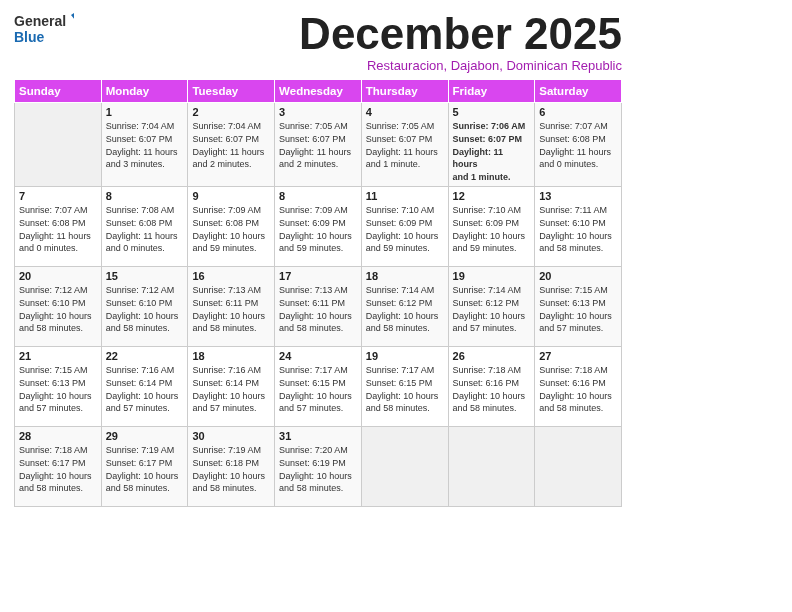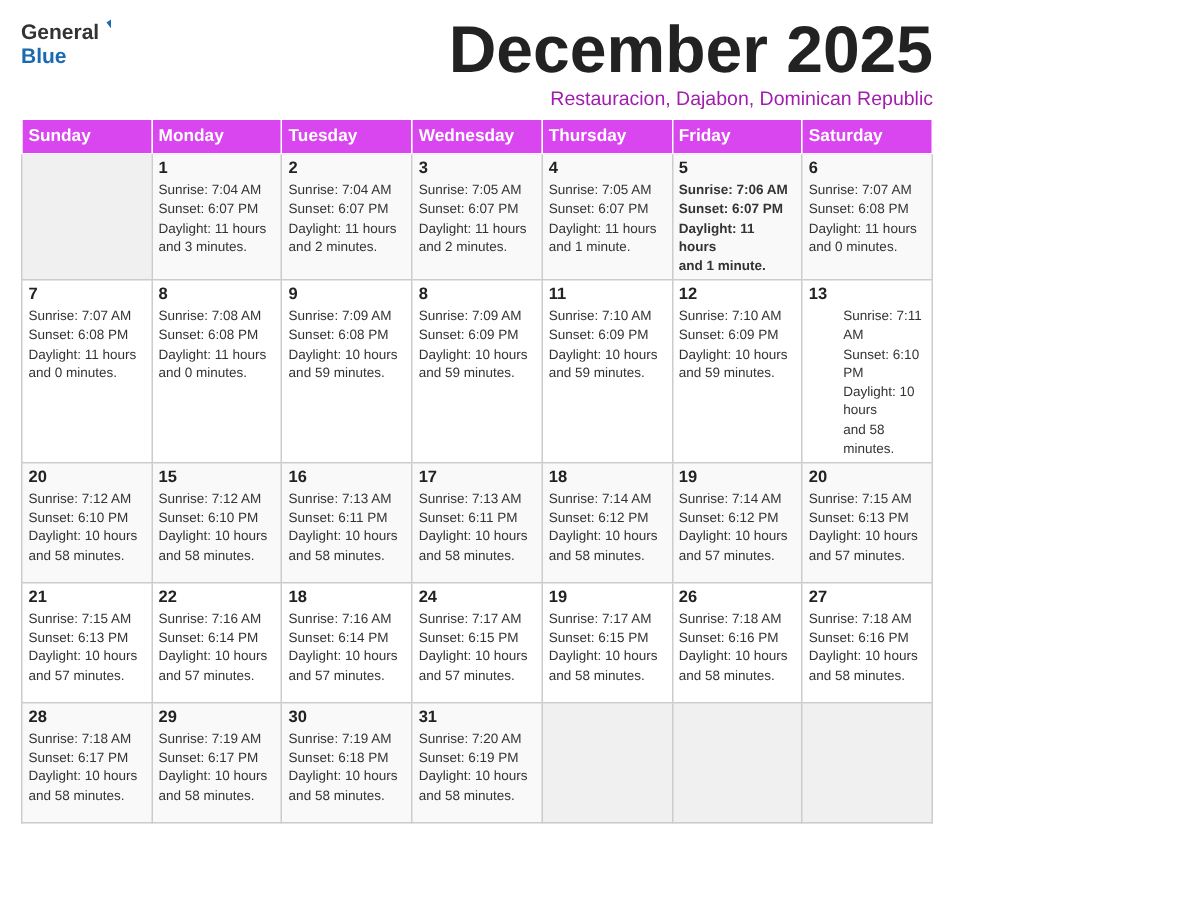--- a/index.html
+++ b/index.html
@@ -197,21 +197,21 @@
           </td>
           <td>
             <span class="day-num">12</span>
             <div class="cell-content" style="white-space: pre-line;">Sunrise: 7:10 AM
 Sunset: 6:09 PM
 Daylight: 10 hours
 and 59 minutes.</div>
           </td>
           <td>
             <span class="day-num">13</span>
-            <div class="cell-content" style="white-space: pre-line; margin-left: 23px;">Sunrise: 7:11 AM
+            <div class="cell-content" style="white-space: pre-line;">Sunrise: 7:11 AM
 Sunset: 6:10 PM
 Daylight: 10 hours
 and 58 minutes.</div>
           </td>
         </tr>
         <tr>
           <td>
             <span class="day-num">20</span>
             <div class="cell-content" style="white-space: pre-line;">Sunrise: 7:12 AM
 Sunset: 6:10 PM

